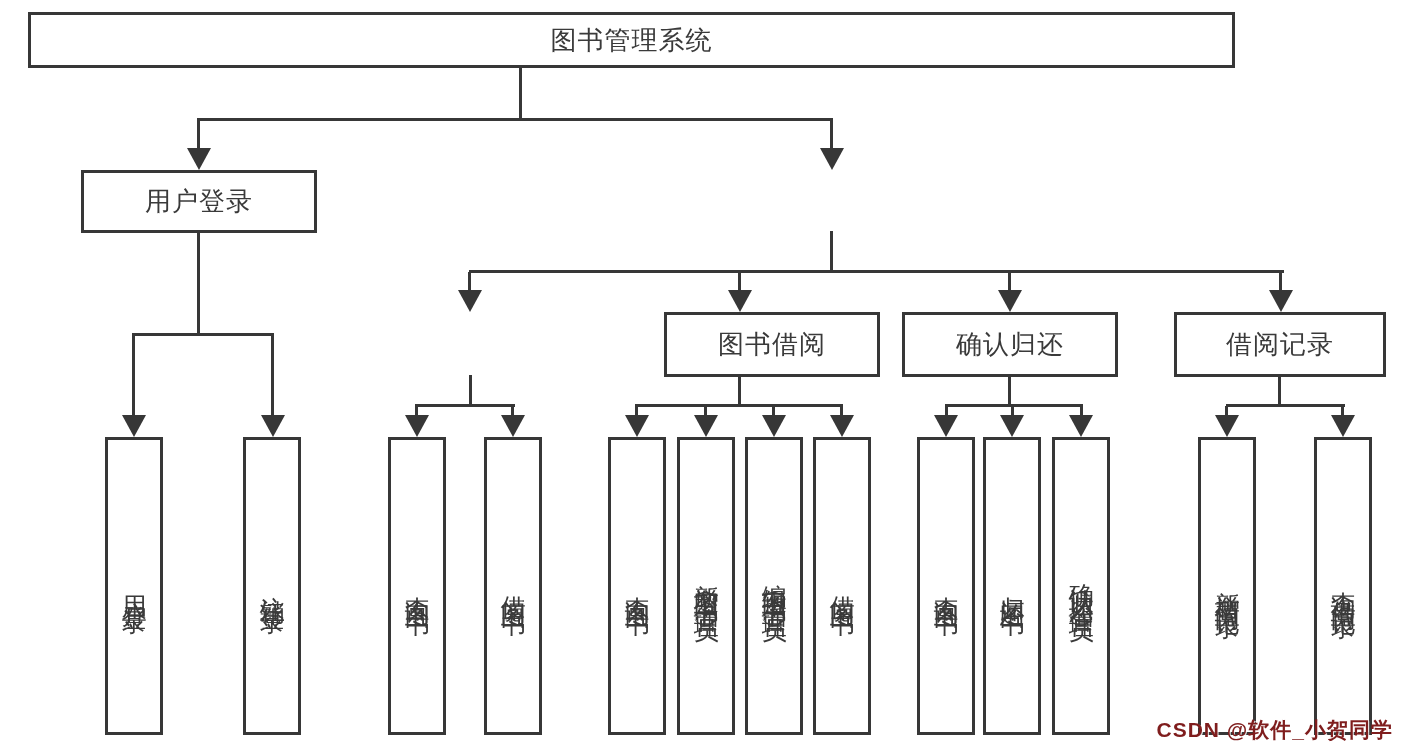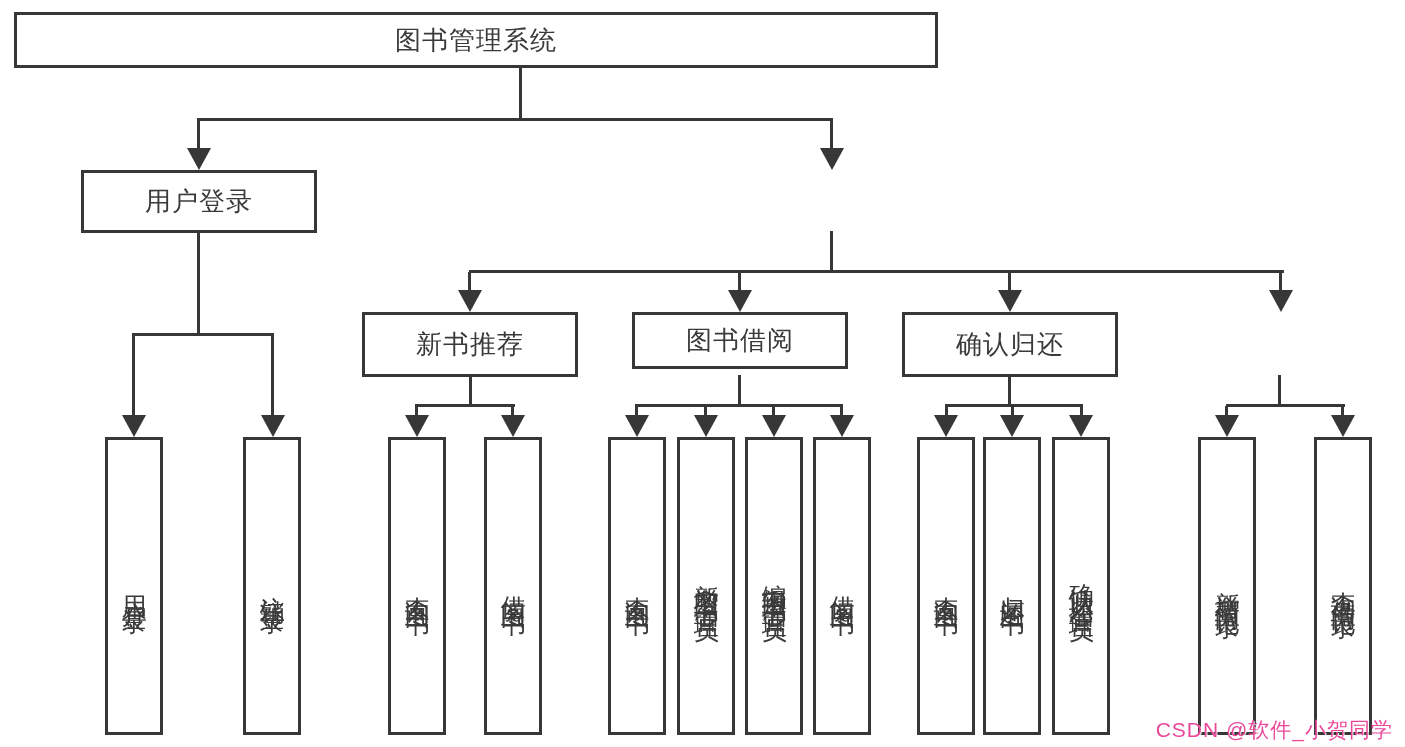--- a/index.html
+++ b/index.html
@@ -23,30 +23,31 @@
   .line{position:absolute;background:#373737;z-index:1;}
   .h{height:3px;}
   .v{width:3px;}
   .arrow{
     position:absolute;width:0;height:0;z-index:1;
     border-left:12px solid transparent;border-right:12px solid transparent;
     border-top:22px solid #373737;
   }
   .watermark{
     position:absolute;right:12px;bottom:3px;font-size:21px;
-    color:#ec4899;letter-spacing:1px;z-index:3;white-space:nowrap;
+    color:#7f1d1d;letter-spacing:1px;z-index:3;white-space:nowrap;
     text-shadow:1px 1px 0 rgba(255,255,255,0.85);
+    font-weight:bold;
   }
 </style>
 </head>
 <body>
 
 <div class="canvas">
 
-  <div class="node hbox rootbox" style="left:14px;top:12px;width:924px;height:56px">
+  <div class="node hbox rootbox" style="left:28px;top:12px;width:1207px;height:56px">
     <span>图书管理系统</span>
   </div>
 
   <div class="line v" style="left:519px;top:67px;height:52px"></div>
   <div class="line h" style="left:197px;top:118px;width:636px"></div>
   <div class="line v" style="left:197px;top:120px;height:28px"></div>
   <div class="arrow" style="left:187px;top:148px"></div>
   <div class="line v" style="left:830px;top:120px;height:28px"></div>
   <div class="arrow" style="left:820px;top:148px"></div>
 
@@ -65,28 +66,28 @@
   <div class="line h" style="left:469px;top:270px;width:815px"></div>
   <div class="line v" style="left:468px;top:272px;height:20px"></div>
   <div class="arrow" style="left:458px;top:290px"></div>
   <div class="line v" style="left:738px;top:272px;height:20px"></div>
   <div class="arrow" style="left:728px;top:290px"></div>
   <div class="line v" style="left:1008px;top:272px;height:20px"></div>
   <div class="arrow" style="left:998px;top:290px"></div>
   <div class="line v" style="left:1279px;top:272px;height:20px"></div>
   <div class="arrow" style="left:1269px;top:290px"></div>
 
-  <div class="node hbox" style="left:362px;top:312px;width:216px;height:65px">
-    <span>新书推荐</span>
-  </div>
-  <div class="node hbox" style="left:632px;top:312px;width:216px;height:57px">
+  <div class="node hbox" style="left:664px;top:312px;width:216px;height:65px">
     <span>图书借阅</span>
   </div>
   <div class="node hbox" style="left:902px;top:312px;width:216px;height:65px">
     <span>确认归还</span>
+  </div>
+  <div class="node hbox" style="left:1174px;top:312px;width:212px;height:65px">
+    <span>借阅记录</span>
   </div>
 
   <div class="line v" style="left:469px;top:375px;height:31px"></div>
   <div class="line h" style="left:415px;top:404px;width:100px"></div>
   <div class="line v" style="left:415px;top:406px;height:11px"></div>
   <div class="arrow" style="left:405px;top:415px"></div>
   <div class="line v" style="left:511px;top:406px;height:11px"></div>
   <div class="arrow" style="left:501px;top:415px"></div>
 
   <div class="line v" style="left:738px;top:375px;height:31px"></div>

